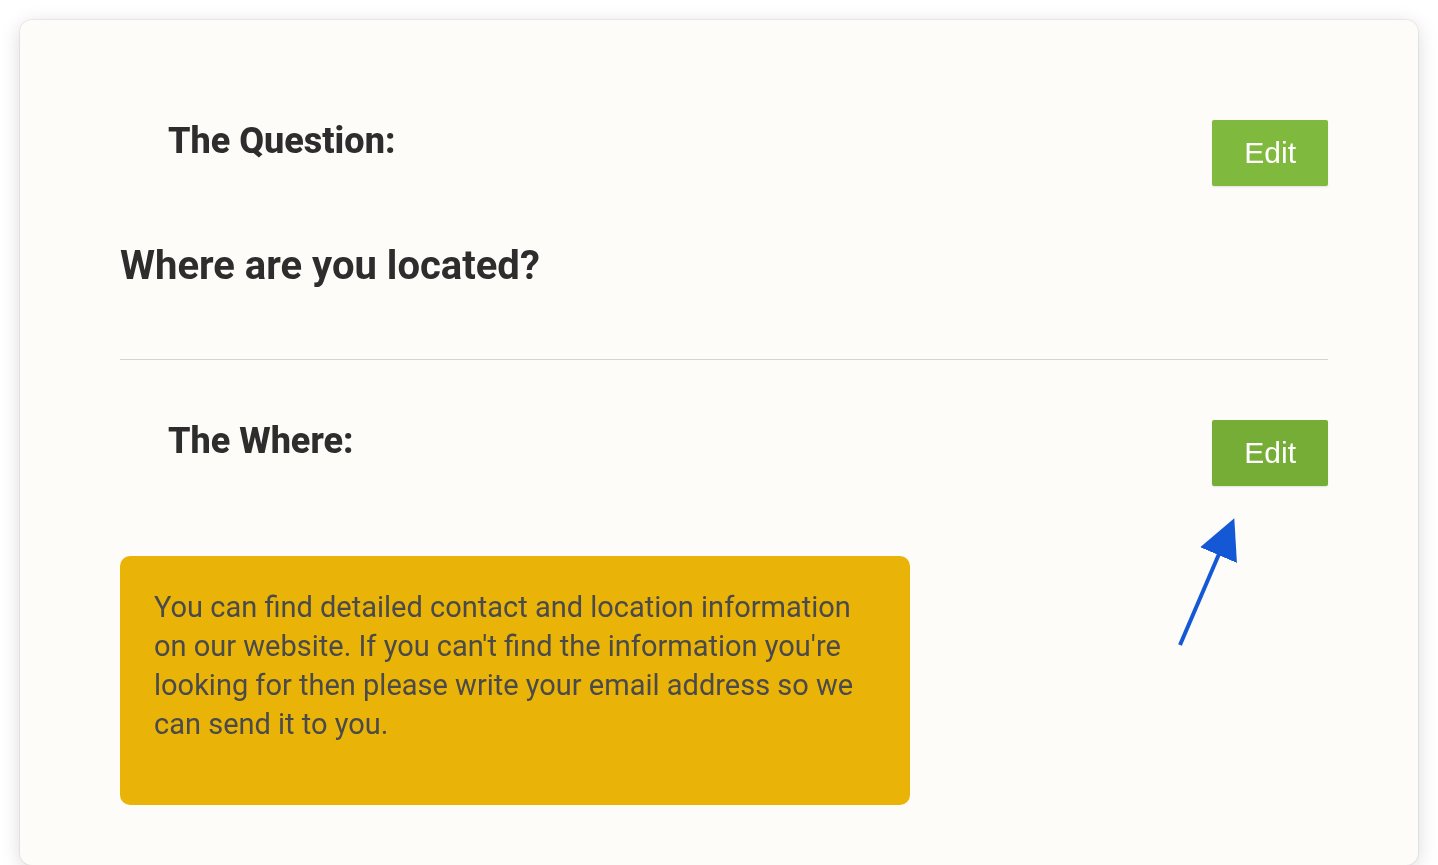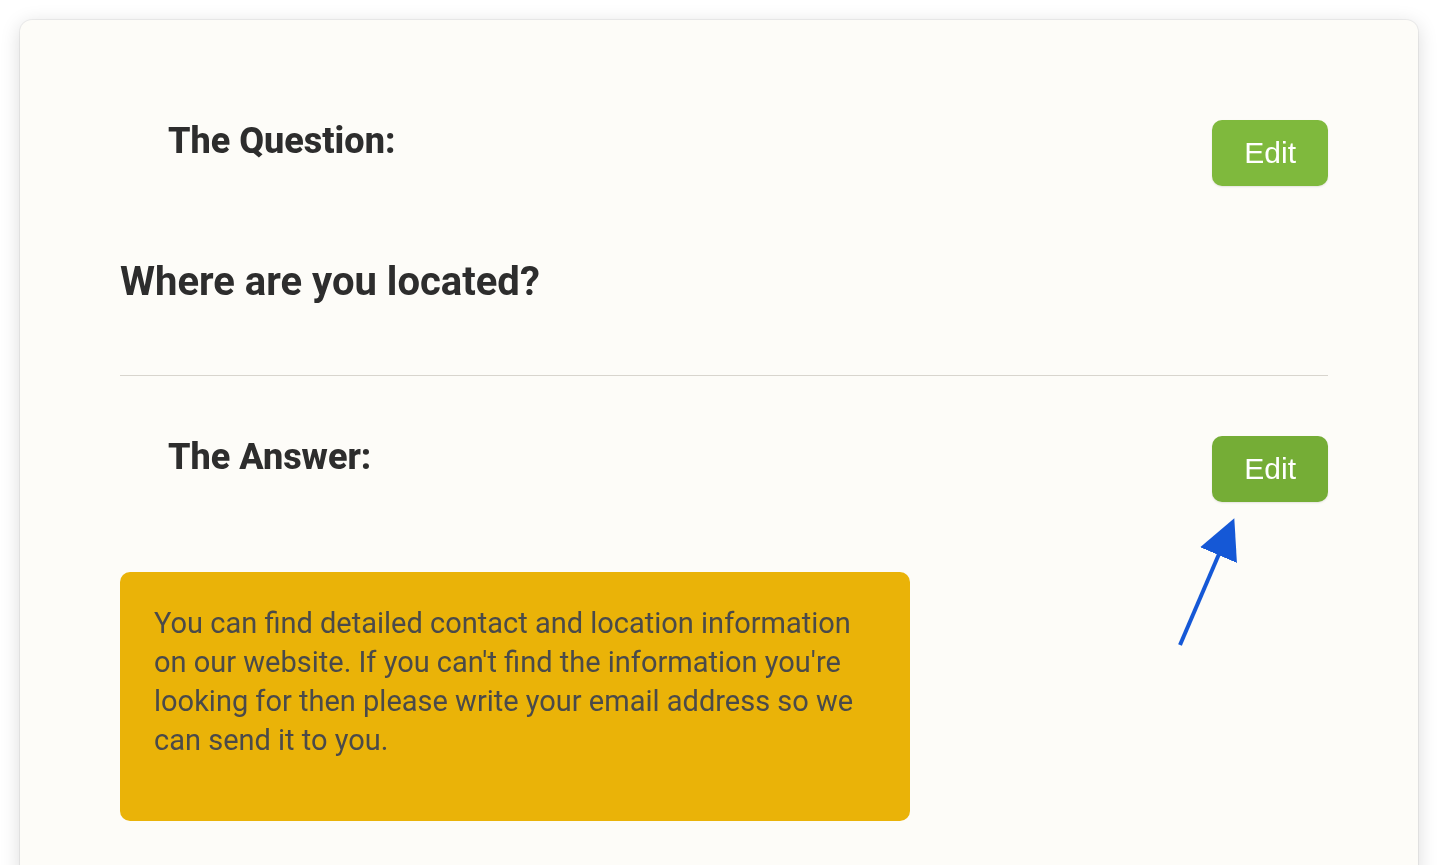--- a/index.html
+++ b/index.html
@@ -31,35 +31,35 @@
     }
     .section-label {
       font-size: 36px;
       font-weight: 800;
       color: #2d2d2d;
     }
     .edit-button {
       background: #7fb93d;
       color: #ffffff;
       border: none;
-      border-radius: 10px;
+      border-radius: 2px;
       padding: 16px 32px;
       font-size: 30px;
       font-weight: 400;
       cursor: pointer;
       box-shadow: 0 1px 2px rgba(0,0,0,0.1);
     }
     .edit-button.darker {
       background: #75ad36;
     }
     .question-text {
       font-size: 40px;
       font-weight: 700;
       color: #2d2d2d;
-      margin-top: 72px;
+      margin-top: 56px;
     }
     .divider {
       border: none;
       border-top: 1px solid #d8d5ce;
       margin-top: 70px;
       margin-bottom: 60px;
     }
     .answer-box {
       background: #eab308;
       border-radius: 10px;
@@ -88,21 +88,21 @@
   <div class="section-header">
     <div class="section-label">The Question:</div>
     <button class="edit-button">Edit</button>
   </div>
 
   <div class="question-text">Where are you located?</div>
 
   <hr class="divider">
 
   <div class="section-header">
-    <div class="section-label">The Answer:</div>
+    <div class="section-label">The Where:</div>
     <button class="edit-button darker">Edit</button>
   </div>
 
   <div class="answer-box">
     <div class="answer-text">You can find detailed contact and location information on our website. If you can't find the information you're looking for then please write your email address so we can send it to you.</div>
   </div>
 
   <svg class="annotation-arrow" width="90" height="140" viewBox="0 0 90 140">
     <defs>
       <marker id="arrowhead" markerWidth="10" markerHeight="10" refX="6" refY="5" orient="auto">

